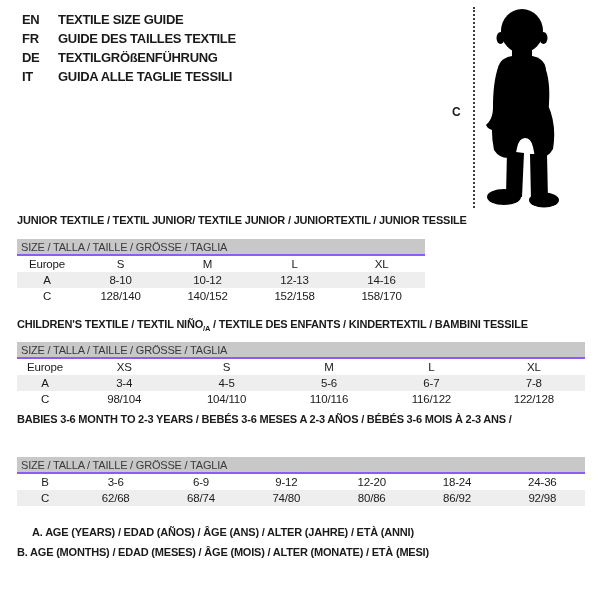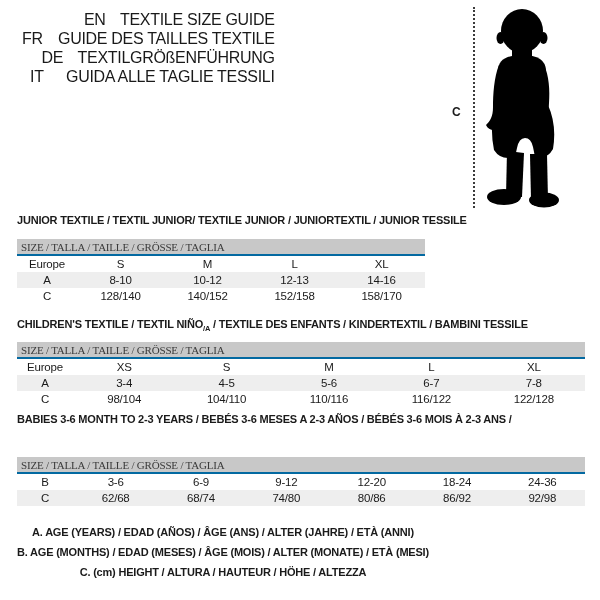--- a/index.html
+++ b/index.html
@@ -9,21 +9,21 @@
     font-family:"Liberation Sans", sans-serif;
     color:#1a1a1a;
     position:relative;
     overflow:hidden;
   }
   .page { position:absolute; inset:0; }
 
   
   .lang-list { position:absolute; top:10px; left:22px; }
   .lang-row { display:flex; height:19px; align-items:center;
-              font-weight:normal; font-size:16px; letter-spacing:-0.3px;justify-content:flex-end; }
+              font-weight:bold; font-size:13px; letter-spacing:-0.3px; }
   .lang-code { width:36px; }
 
   
   .figure { position:absolute; top:0; left:440px; width:160px; height:215px; }
   .measure-line { position:absolute; left:33px; top:7px; height:201px;
                   border-left:2px dotted #3b3b3b; }
   .measure-label { position:absolute; left:12px; top:105px;
                    font-weight:bold; font-size:12px; }
   .toddler { position:absolute; left:46px; top:7px; }
 
@@ -33,22 +33,22 @@
   .t-title sub { font-size:7.5px; }
 
   
   table { position:absolute; left:17px; border-collapse:collapse;
           table-layout:fixed; font-size:11.5px; letter-spacing:-0.2px; }
   #t1 { width:408px; }
   #t2, #t3 { width:568px; }
   td { height:16px; padding:0 4px; text-align:center; overflow:hidden; }
   td.row-label { text-align:center; }
   tr.size-band td { background:#c8c8c8; color:#3a3a3a; text-align:left;
-                    height:15px; border-bottom:2px solid #0369a1;
-                    font-size:11px;font-family:Liberation Serif, serif; }
+                    height:15px; border-bottom:2px solid #8b5cf6;
+                    font-size:11px; }
   tr.alt td { background:#eeeeee; }
 
   
   .footnotes { position:absolute; left:17px; top:522px; font-weight:bold;
                font-size:11px; letter-spacing:-0.2px; line-height:20px;text-align:center; }
 </style>
 </head>
 <body>
 
 <div class="page">
@@ -211,16 +211,15 @@
       <td>80/86</td>
       <td>86/92</td>
       <td>92/98</td>
     </tr>
   </tbody>
     </table>
 
   <div class="footnotes">
     <div>A. AGE (YEARS) / EDAD (AÑOS) / ÂGE (ANS) / ALTER (JAHRE) / ETÀ (ANNI)</div>
     <div>B. AGE (MONTHS) / EDAD (MESES) / ÂGE (MOIS) / ALTER (MONATE) / ETÀ (MESI)</div>
-    <div>C. (cm) HEIGHT / ALTURA / HAUTEUR / HÖHE / ALTEZZA</div>
   </div>
 
 </div>
 
 </body></html>

